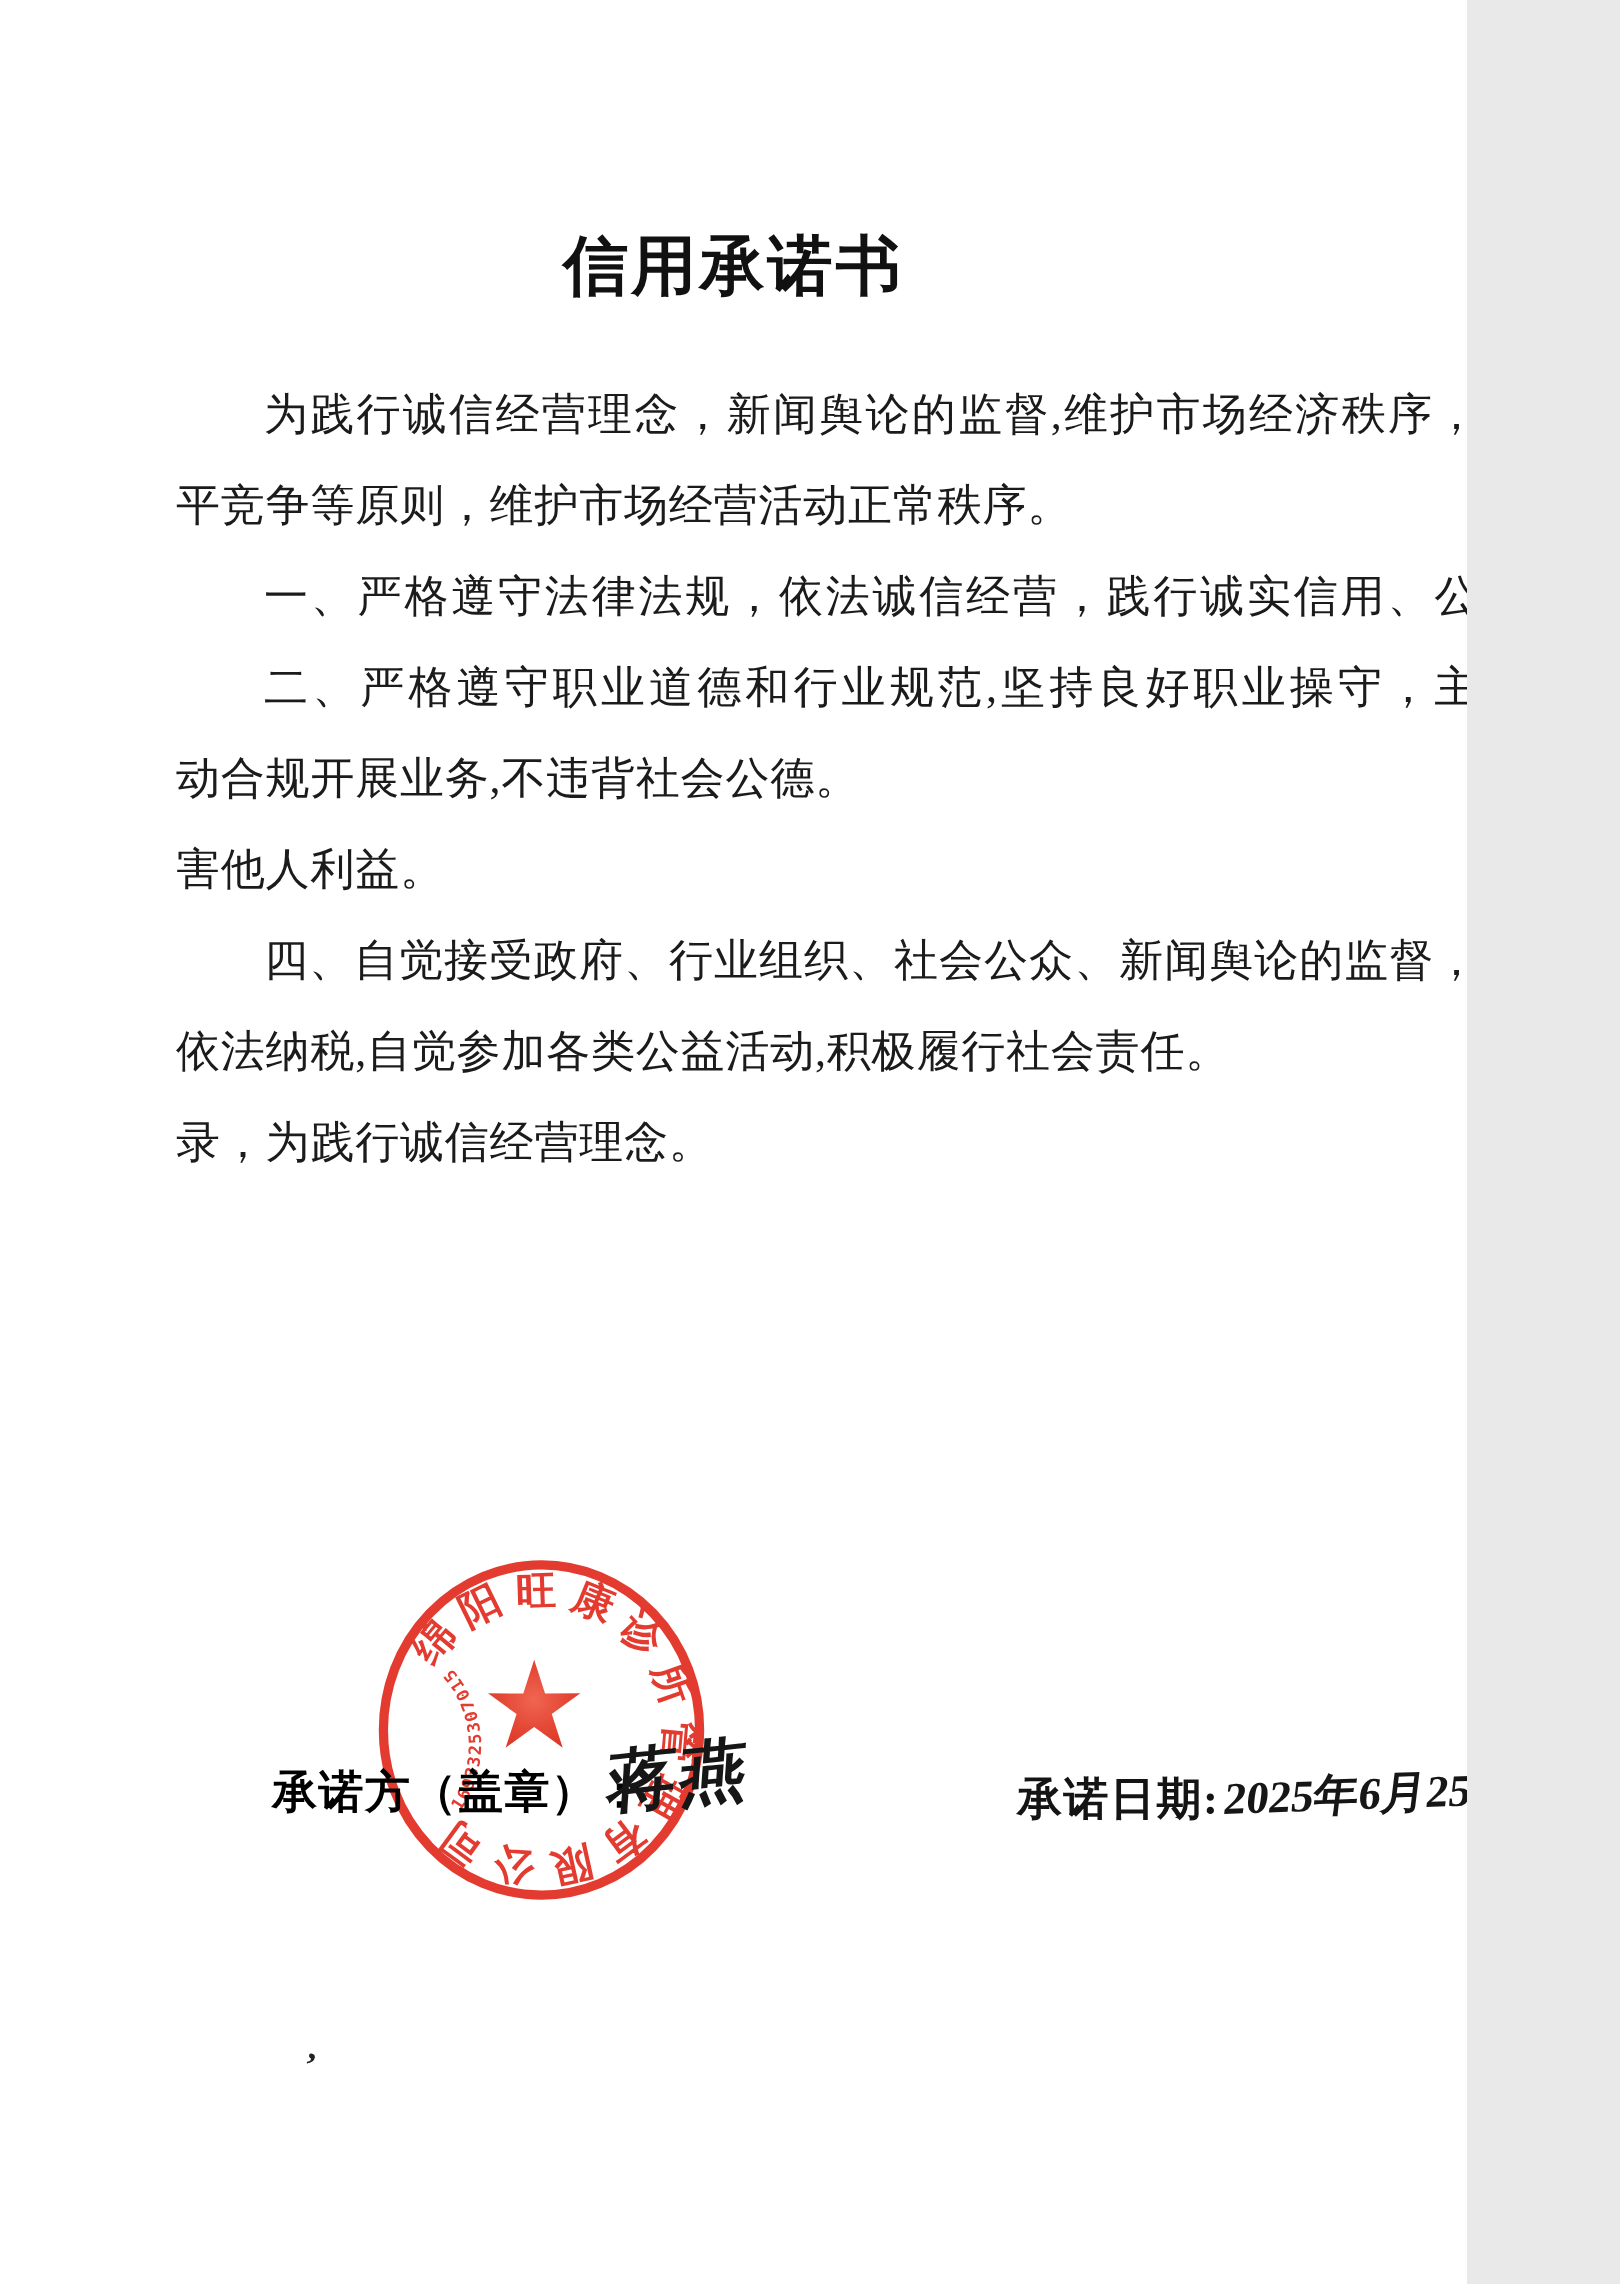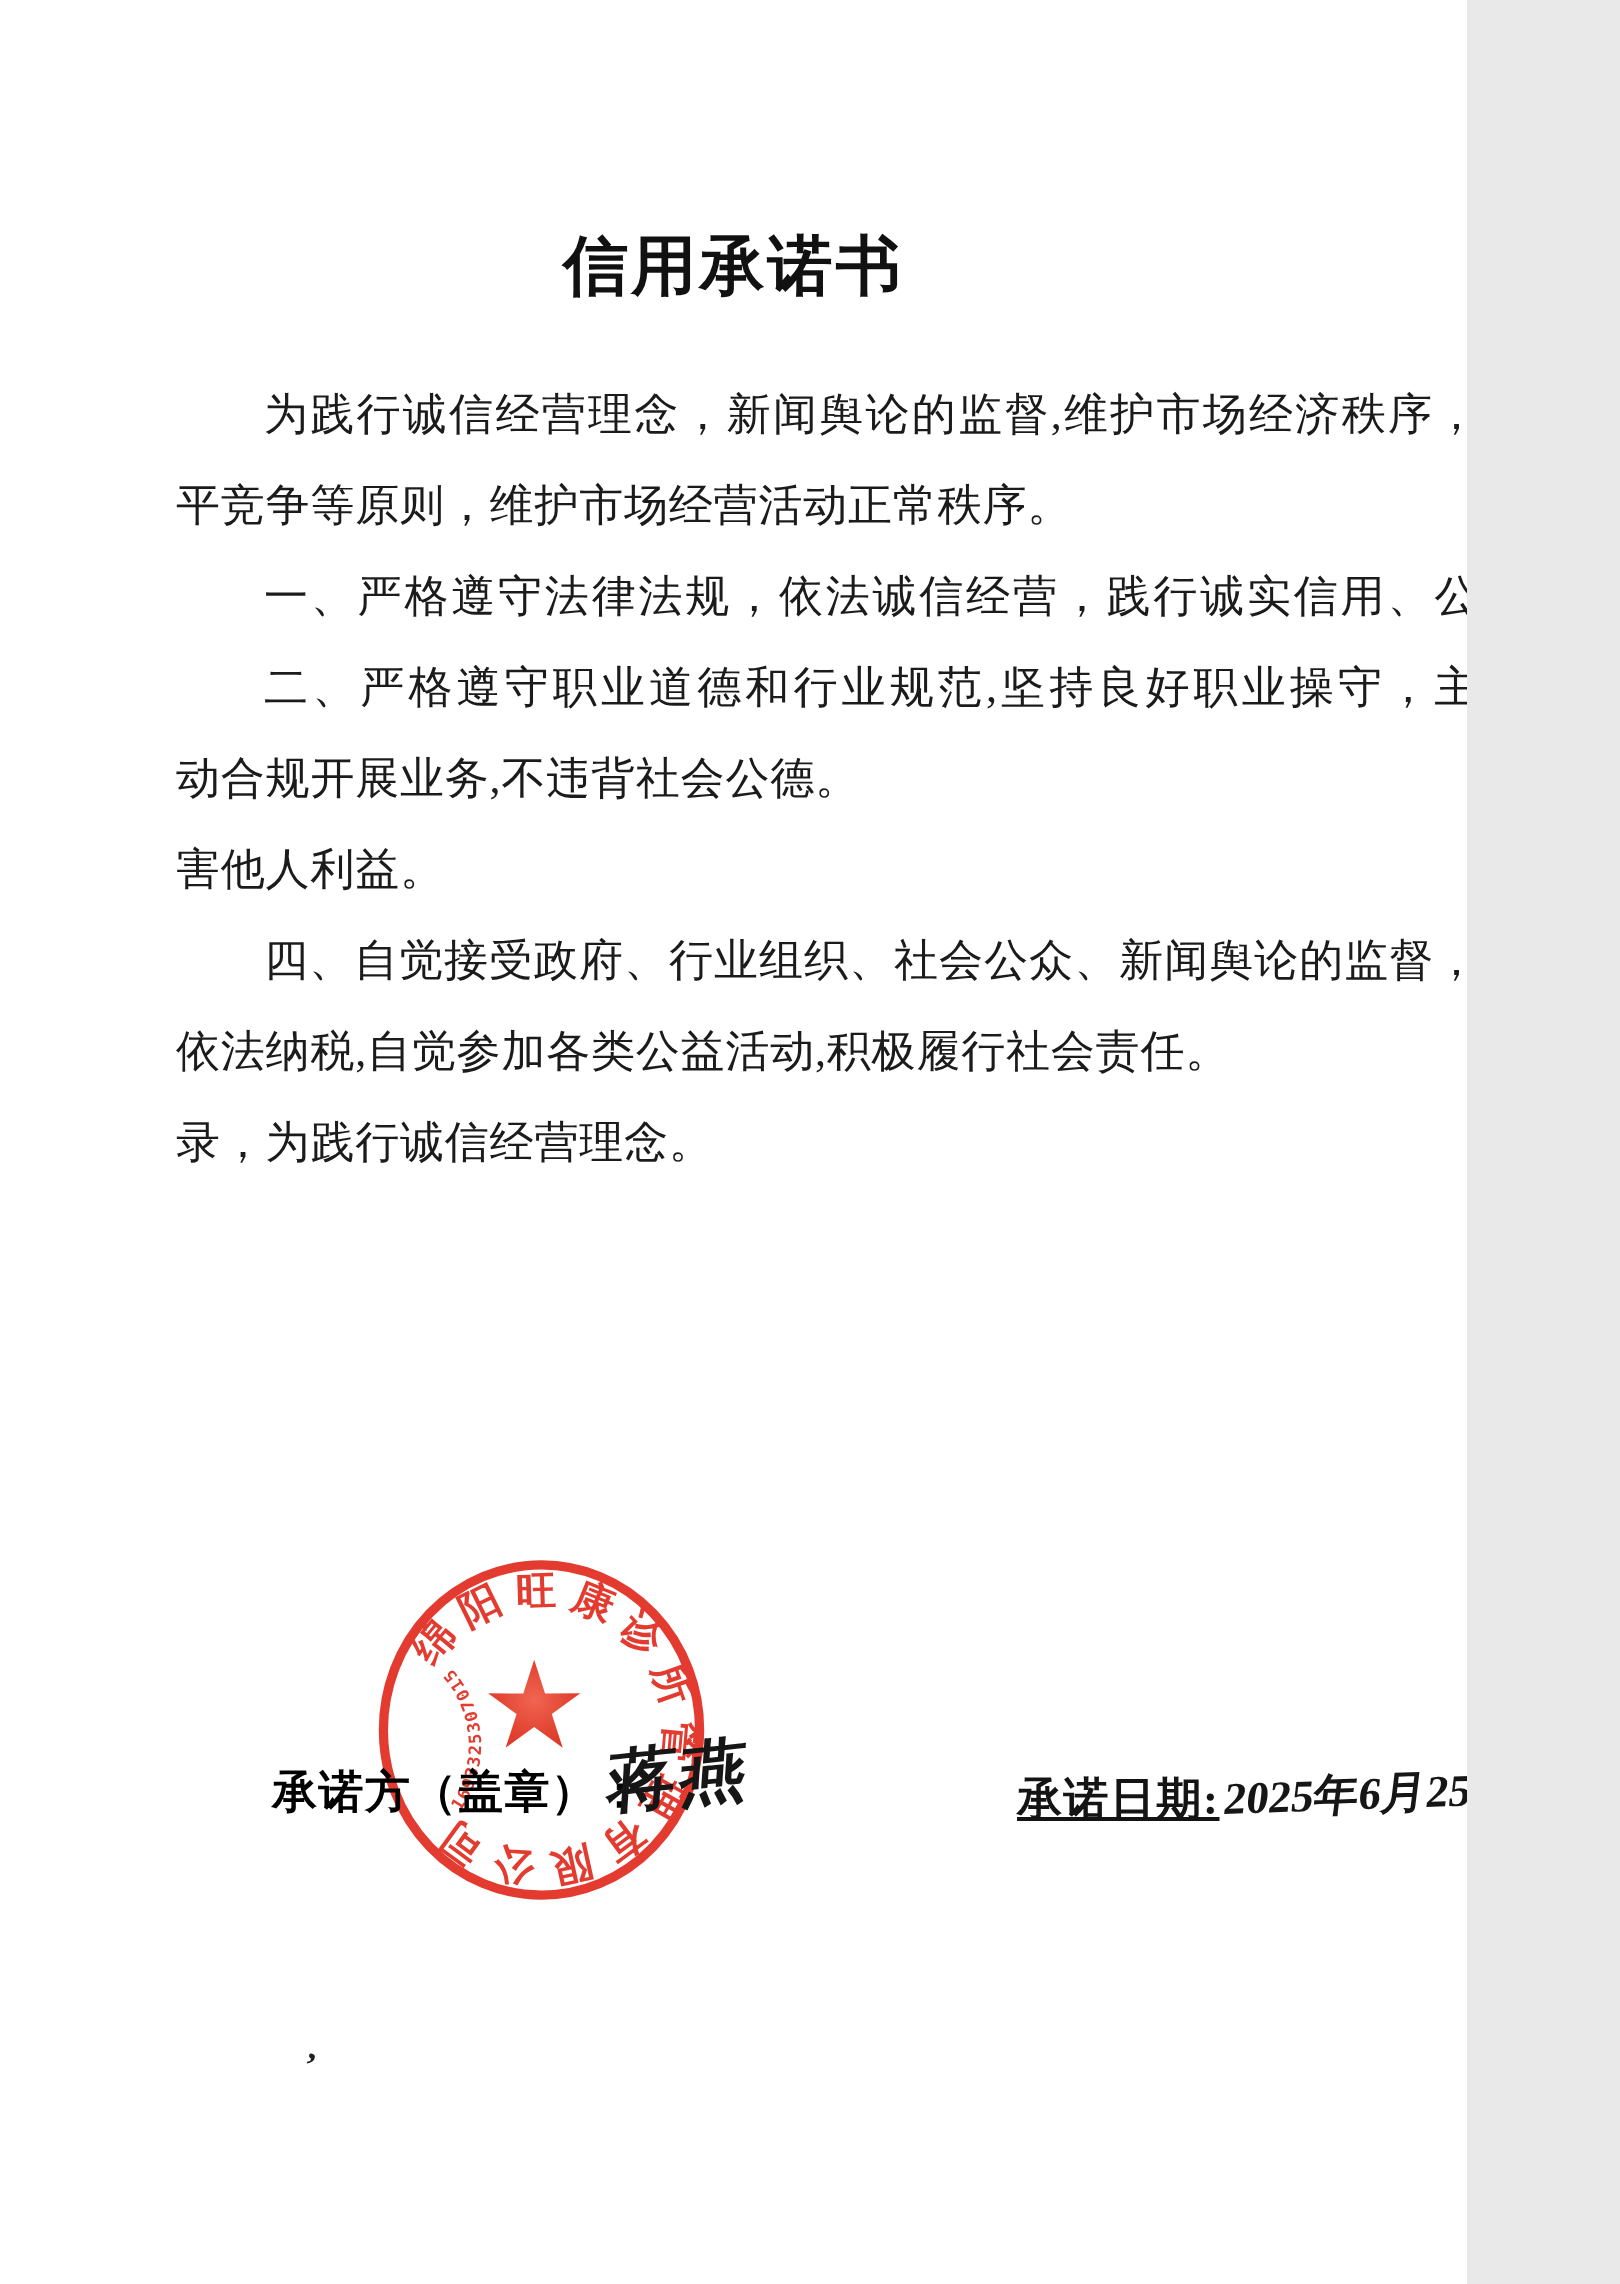--- a/index.html
+++ b/index.html
@@ -47,21 +47,21 @@
     z-index:3;
     transform:rotate(-6deg) skewX(-10deg);
     transform-origin:left center;
     letter-spacing:4.6px;
   }
   .date-row{
     position:absolute;left:1017px;top:1769px;
     z-index:2;white-space:nowrap;
   }
   .date-label{
-    font-size:45px;font-weight:700;color:#141414;letter-spacing:1.5px;text-decoration:underline;
+    font-size:45px;font-weight:700;color:#141414;letter-spacing:1.5px;
   }
   .date-hand{
     display:inline-block;
     font-size:45px;font-weight:700;color:#161616;
     transform:rotate(-2deg) skewX(-9deg);
     transform-origin:left center;
     letter-spacing:0px;
     margin-left:4.6px;
   }
   .ink-artifact{

